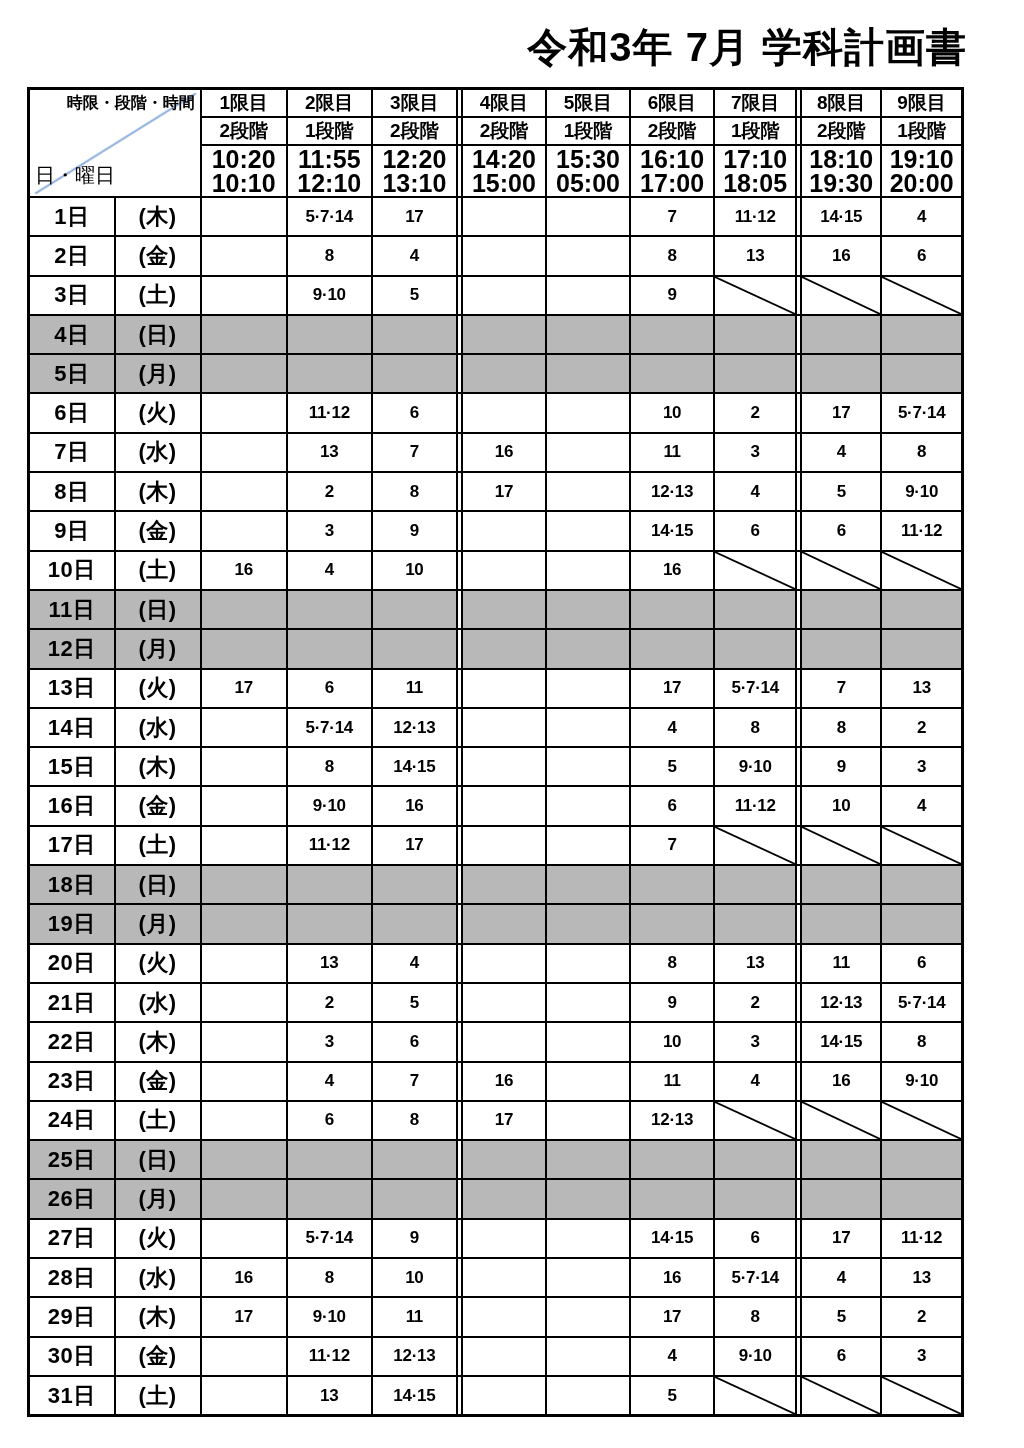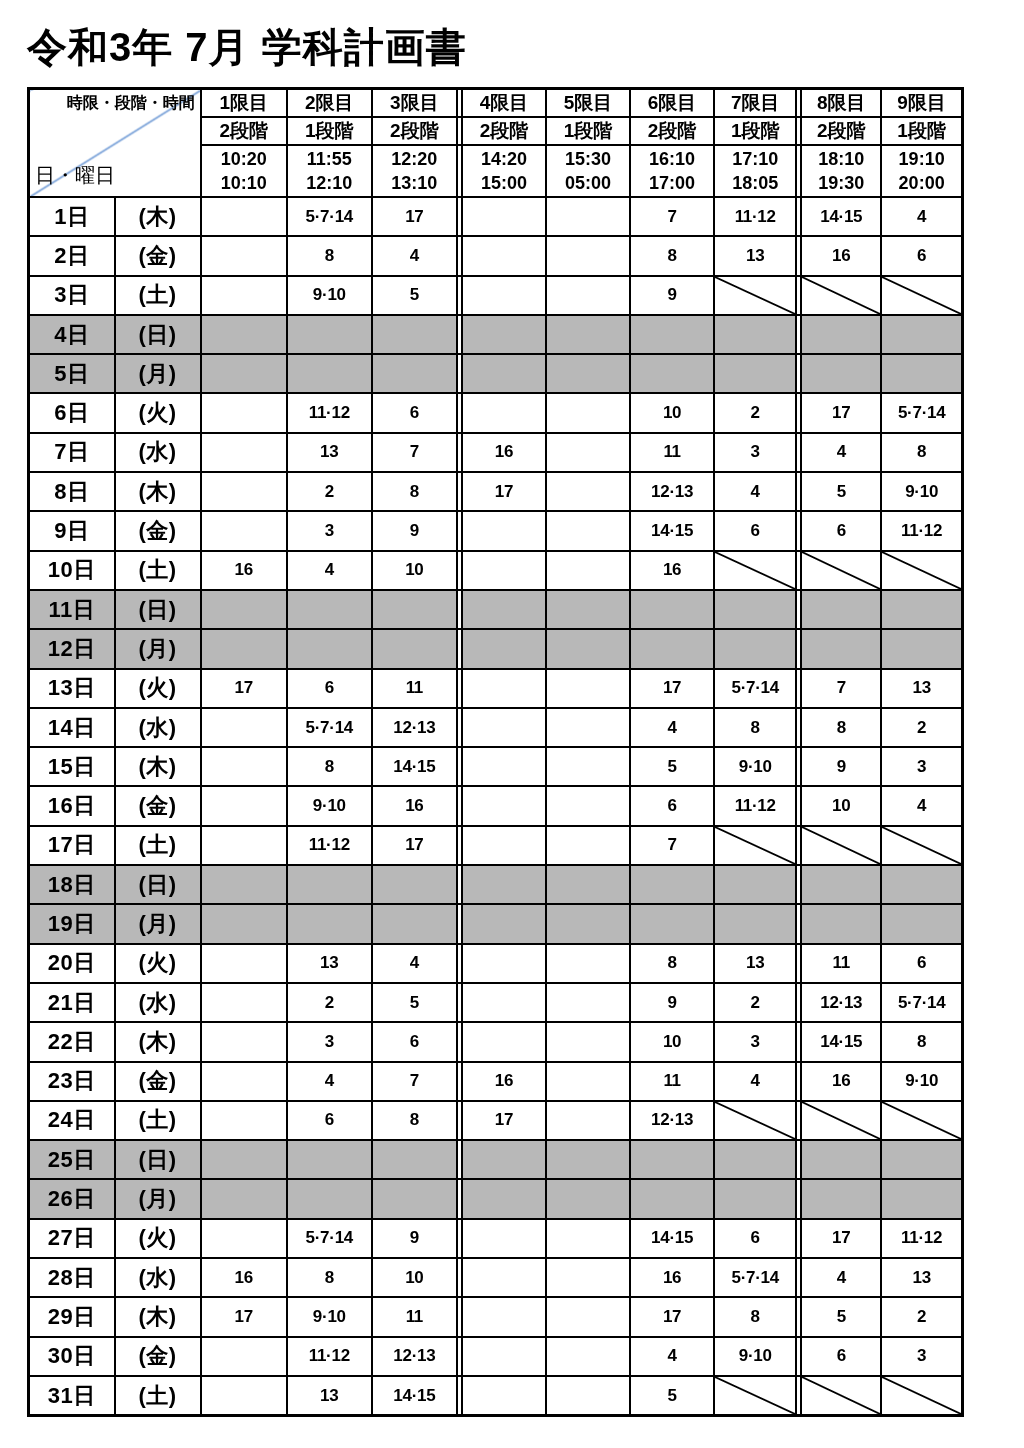--- a/index.html
+++ b/index.html
@@ -11,43 +11,43 @@
     font-family: "Liberation Sans", sans-serif;
     color: #000;
   }
   .page {
     width: 940px;
     margin-left: 27px;
     padding-top: 22px;
   }
   .title {
     margin: 0 0 15px 0;
-    text-align: left;
+    text-align: right;
     font-size: 40px;
     line-height: 50px;
     font-weight: bold;
     letter-spacing: 1px;
     white-space: nowrap;
   }
   table.schedule {
     border-collapse: collapse;
     table-layout: fixed;
     width: 937px;
     border: 3px solid #000;
   }
   table.schedule td {
     border: 2px solid #000;
     padding: 0;
     text-align: center;
     vertical-align: middle;
     overflow: hidden;
   }
   
-  tr.hrow-1 td, tr.hrow-2 td { height: 25px; font-size: 19px; font-weight: bold; }
-  tr.hrow-3 td { height: 50px; font-size: 18px; font-weight: bold; margin-left: 39px; }
+  tr.hrow-1 td, tr.hrow-2 td { height: 25px; font-size: 19px; font-weight: bold; border-radius: 16px; }
+  tr.hrow-3 td { height: 50px; font-size: 25px; font-weight: bold; margin-left: 39px; }
   tr.hrow-3 td span { display: block; line-height: 24px; }
   
   td.corner {
     position: relative;
     background-image: linear-gradient(to right bottom,
       transparent calc(50% - 1.4px), #7da4d9 calc(50% - 0.4px),
       #7da4d9 calc(50% + 0.4px), transparent calc(50% + 1.4px));
   }
   td.corner .c-top {
     position: absolute; top: 3px; right: 5px;

